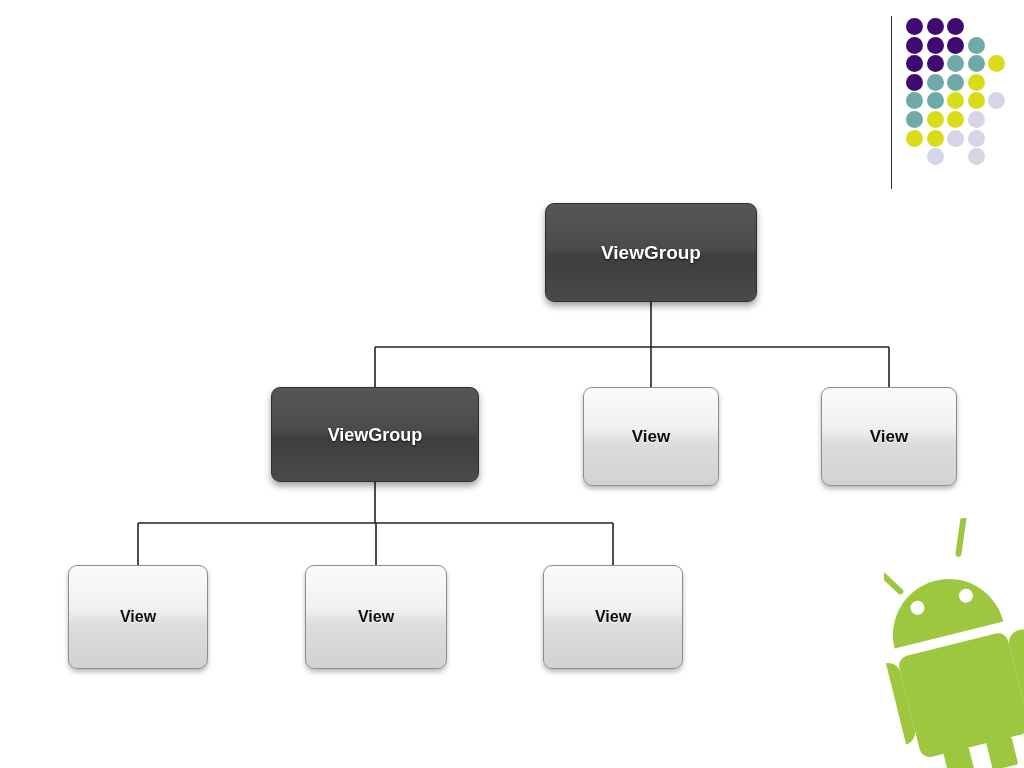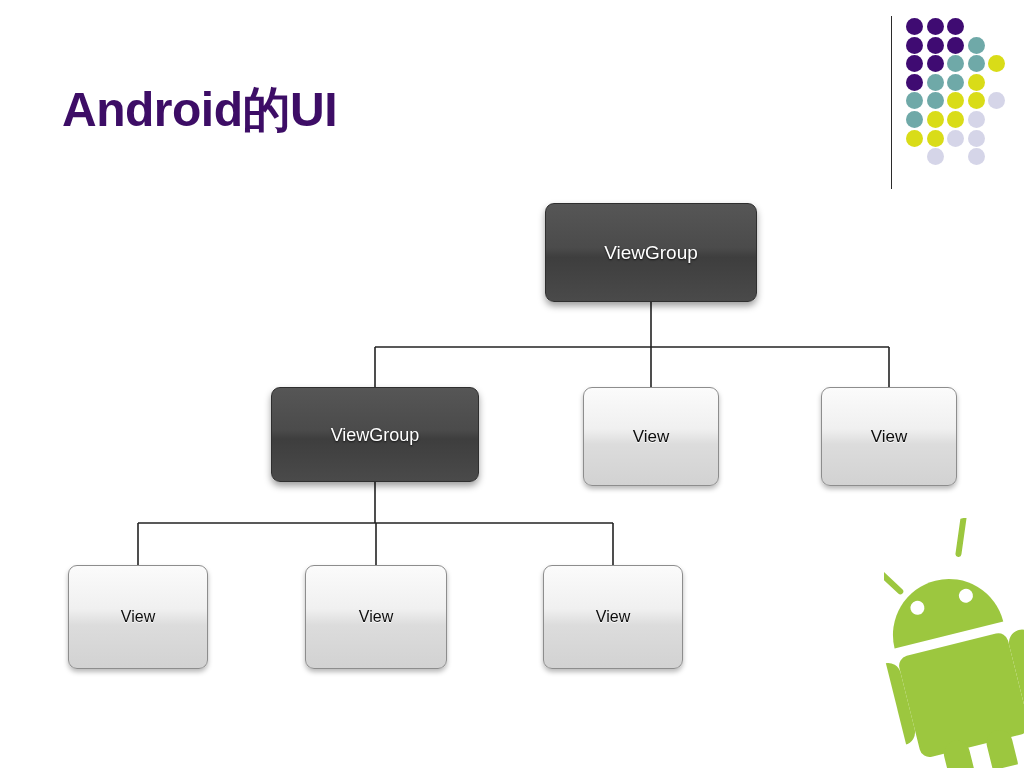--- a/index.html
+++ b/index.html
@@ -73,21 +73,21 @@
     position: absolute;
     box-sizing: border-box;
     display: flex;
     align-items: center;
     justify-content: center;
     border-radius: 9px;
     text-align: center;
     user-select: none;
   }
   .node .node-label {
-    font-weight: normal;
+    font-weight: bold;
     line-height: 1;
   }
 
   .node.group {
     background: linear-gradient(to bottom, #565656 0%, #4b4b4b 45%, #3e3e3e 55%, #4a4a4a 100%);
     border: 1px solid #2f2f2f;
     box-shadow: 0 4px 7px rgba(0,0,0,0.38);
   }
   .node.group .node-label {
     color: #ffffff;
@@ -118,21 +118,20 @@
     position: absolute;
     left: 0;
     top: 0;
   }
 </style>
 </head>
 <body>
 
 <div id="slide">
 
-  <div id="slide-title">Android的UI</div>
 
   <div id="brand-rule"></div>
 
   <div id="brand-dots">
       <div class="dot" style="left: 0px; top: 0px; background: rgb(63, 11, 114);"></div>
       <div class="dot" style="left: 20.5px; top: 0px; background: rgb(63, 11, 114);"></div>
       <div class="dot" style="left: 41px; top: 0px; background: rgb(63, 11, 114);"></div>
       <div class="dot" style="left: 0px; top: 18.6px; background: rgb(63, 11, 114);"></div>
       <div class="dot" style="left: 20.5px; top: 18.6px; background: rgb(63, 11, 114);"></div>
       <div class="dot" style="left: 41px; top: 18.6px; background: rgb(63, 11, 114);"></div>

